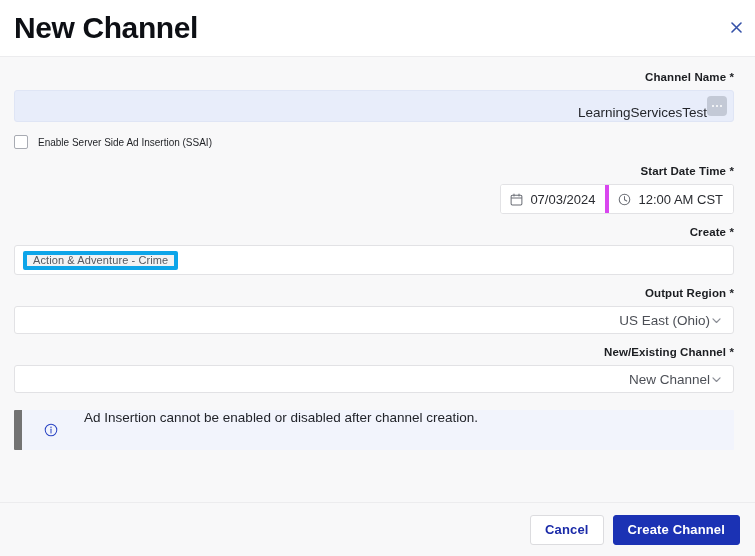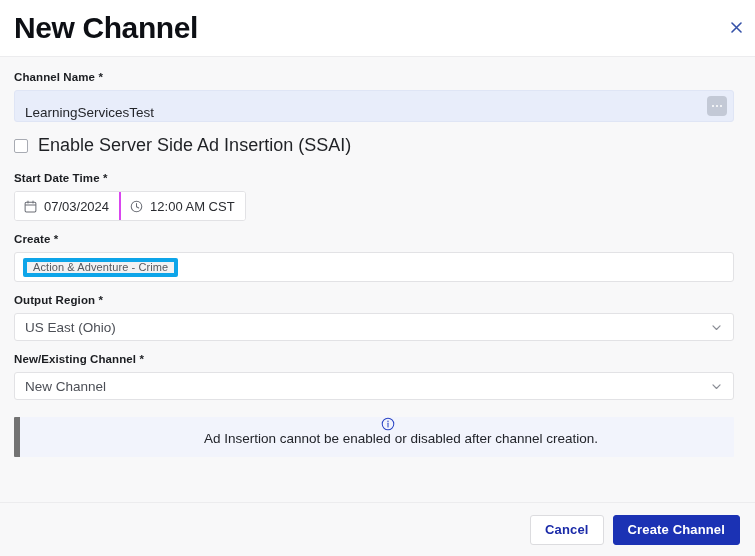--- a/index.html
+++ b/index.html
@@ -61,21 +61,21 @@
 
   
   .dialog-body {
     flex: 1 1 auto;
     padding: 12px 21px 10px 14px;
     overflow-y: auto;
     position: relative;
     background: #f8f8f9;
   }
 
-  .field-group { margin-bottom: 10px; }
+  .field-group { margin-bottom: 10px; text-align: right; }
 
   .field-label {
     display: block;
     font-size: 11.5px;
     line-height: 16px;
     font-weight: 700;
     color: #1b1d21;
     margin-bottom: 5px;
     letter-spacing: 0.1px;
   }
@@ -125,21 +125,21 @@
     width: 14px;
     height: 14px;
     border: 1px solid #a8abb3;
     border-radius: 2px;
     background: #ffffff;
     cursor: pointer;
     flex: 0 0 auto;
   }
   .checkbox-label {
     margin-left: 10px;
-    font-size: 18px;
+    font-size: 10px;
     color: #1f2125;
   }
 
   
   .datetime-row {
     display: inline-flex;
     border: 1px solid #e2e2e5;
     border-radius: 3px;
     background: #ffffff;
     overflow: hidden;
@@ -147,21 +147,21 @@
   }
   .dt-cell {
     display: flex;
     align-items: center;
     padding: 0 10px 0 9px;
     font-size: 13px;
     color: #2a2c31;
     cursor: pointer;
     background: #ffffff;
   }
-  .dt-cell + .dt-cell { border-left: 2px solid #d946ef; }
+  .dt-cell + .dt-cell { border-left: 4px solid #d946ef; }
   .dt-cell .glyph {
     margin-right: 7px;
     display: flex;
     align-items: center;
     color: #6a6d75;
   }
   .dt-cell .dt-text { white-space: nowrap; }
 
   
   .tag-field {
@@ -206,28 +206,26 @@
   .chev {
     flex: 0 0 auto;
     color: #8b8e96;
     display: flex;
     align-items: center;
   }
 
   
   .info-banner {
     display: flex;
-    align-items: center;
     background: #f2f4fc;
-    border-left: 6px solid #737373;
+    border-left: 8px solid #737373;
     border-radius: 1px;
     height: 40px;
     margin-top: 17px;
     padding-left: 22px;
-    flex-direction: column;
   }
   .info-icon {
     flex: 0 0 auto;
     color: #2a44c4;
     display: flex;
     align-items: center;
   }
   .info-text {
     margin-left: 26px;
     font-size: 13.5px;

